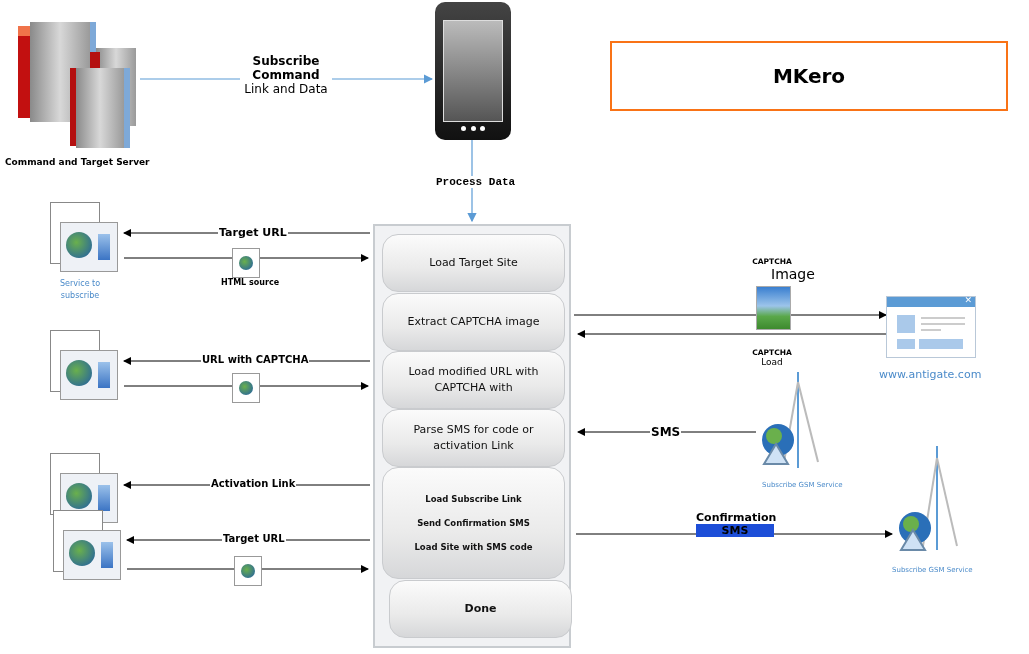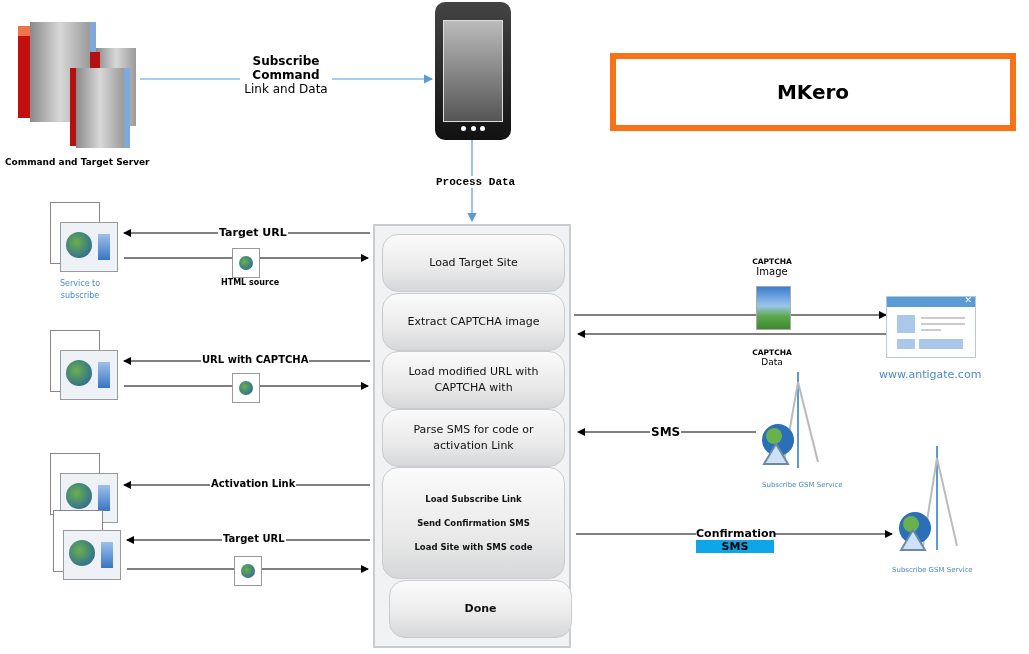--- a/index.html
+++ b/index.html
@@ -1,21 +1,21 @@
 <!DOCTYPE html>
 <html><head>
 <meta charset="utf-8">
 <style>
   html, body { margin:0; padding:0; background:#ffffff; }
   body { width:1029px; height:654px; position:relative; overflow:hidden; font-family:"Liberation Sans", sans-serif; color:#000; }
   .abs { position:absolute; }
   .lbl { font-family:"DejaVu Sans", sans-serif; font-weight:bold; font-size:11px; text-align:center; white-space:nowrap; background:#fff; }
   .small { font-size:9px; }
   .blue-txt { color:#4a8ac9; font-family:"DejaVu Sans", sans-serif; text-align:center; white-space:nowrap; }
-  .title-box { position:absolute; left:610px; top:41px; width:394px; height:66px; border:6px solid #f97316; display:flex; align-items:center; justify-content:center; font-family:"DejaVu Sans", sans-serif; font-weight:bold; font-size:20px;margin-top:12px; }
+  .title-box { position:absolute; left:610px; top:41px; width:394px; height:66px; border:2px solid #f97316; display:flex; align-items:center; justify-content:center; font-family:"DejaVu Sans", sans-serif; font-weight:bold; font-size:20px; }
   .flow-panel { position:absolute; left:373px; top:224px; width:198px; height:424px; border:2px solid #c8ccd0; background:#f1f2f4; box-sizing:border-box; }
   .step { position:absolute; left:382px; width:183px; border-radius:16px; border:1px solid #c9cbce; box-sizing:border-box;
           background:linear-gradient(#fbfbfb 0%, #eaeaea 60%, #d6d7d9 100%); display:flex; flex-direction:column; align-items:center; justify-content:center;
           font-family:"DejaVu Sans", sans-serif; font-size:11px; text-align:center; color:#111; line-height:1.45; }
   .step.bold { font-weight:bold; font-size:8.5px; }
   .step.done { font-weight:bold; font-size:11px; }
   .step .line { display:block; }
   .multi .line { margin:6px 0; }
   svg { position:absolute; left:0; top:0; }
 </style>
@@ -159,27 +159,27 @@
   <span class="line">Load Subscribe Link</span>
   <span class="line">Send Confirmation SMS</span>
   <span class="line">Load Site with SMS code</span>
 </div>
 <div class="step done" style="top:580px;height:58px;margin-left:7px;">
   <span class="line">Done</span>
 </div>
 
 <div class="abs" style="left:750px;top:257px;width:44px;text-align:center;font-family:'DejaVu Sans',sans-serif;">
   <div style="font-weight:bold;font-size:7.5px;">CAPTCHA</div>
-  <div style="font-size:10px;">Image</div>
+  <div style="font-size:14px;margin-left:21px;">Image</div>
 </div>
 <div class="abs" style="left:756px;top:286px;width:33px;height:42px;border:1px solid #aaa;background:linear-gradient(#3a7fd0 0%,#9cc4ea 45%,#5aa84a 70%,#3d8a2e 100%);"></div>
 
 <div class="abs" style="left:750px;top:348px;width:44px;text-align:center;font-family:'DejaVu Sans',sans-serif;">
   <div style="font-weight:bold;font-size:7.5px;">CAPTCHA</div>
-  <div style="font-size:9px;">Data</div>
+  <div style="font-size:9px;">Load</div>
 </div>
 
 <div class="abs" style="left:886px;top:296px;width:88px;height:60px;border:1px solid #b9c8d8;background:#fff;">
   <div style="height:10px;background:#5b9bd5;position:relative;">
     <span style="position:absolute;right:3px;top:-2px;color:#fff;font-size:9px;font-family:'DejaVu Sans',sans-serif;">✕</span>
   </div>
   <div style="position:absolute;left:10px;top:18px;width:18px;height:18px;background:#aac9ea;"></div>
   <div style="position:absolute;left:34px;top:20px;width:44px;height:2px;background:#ccc;"></div>
   <div style="position:absolute;left:34px;top:26px;width:44px;height:2px;background:#ccc;"></div>
   <div style="position:absolute;left:34px;top:32px;width:20px;height:2px;background:#ccc;"></div>
@@ -194,21 +194,21 @@
     <line x1="42" y1="0" x2="42" y2="96" stroke="#5b9bd5" stroke-width="2"></line>
     <line x1="42" y1="10" x2="28" y2="90" stroke="#bbb" stroke-width="2"></line>
     <line x1="42" y1="10" x2="62" y2="90" stroke="#bbb" stroke-width="2"></line>
     <circle cx="22" cy="68" r="16" fill="#2a6fb8"></circle>
     <circle cx="18" cy="64" r="8" fill="#6ab04c"></circle>
     <polygon points="8,92 20,72 32,92" fill="#cfe2f5" stroke="#6a8aa8" stroke-width="2"></polygon>
   </svg>
 </div>
 <div class="abs blue-txt" style="left:762px;top:481px;font-size:7px;">Subscribe GSM Service</div>
 
-<div class="abs" style="left:696px;top:527px;width:78px;text-align:center;background:#0ea5e9;">
+<div class="abs" style="left:696px;top:511px;width:78px;text-align:center;background:#1d4ed8;">
   <div class="lbl" style="font-size:11px;">Confirmation</div>
   <div class="lbl" style="font-size:11px;background:none;">SMS</div>
 </div>
 <div class="abs" style="left:893px;top:446px;width:80px;height:110px;">
   <svg width="80" height="110">
     <line x1="44" y1="0" x2="44" y2="104" stroke="#5b9bd5" stroke-width="2"></line>
     <line x1="44" y1="12" x2="30" y2="100" stroke="#bbb" stroke-width="2"></line>
     <line x1="44" y1="12" x2="64" y2="100" stroke="#bbb" stroke-width="2"></line>
     <circle cx="22" cy="82" r="16" fill="#2a6fb8"></circle>
     <circle cx="18" cy="78" r="8" fill="#6ab04c"></circle>

